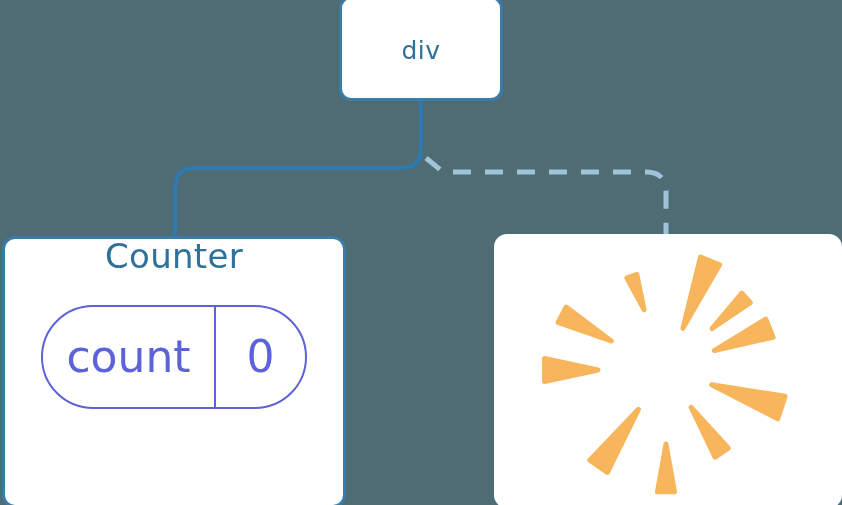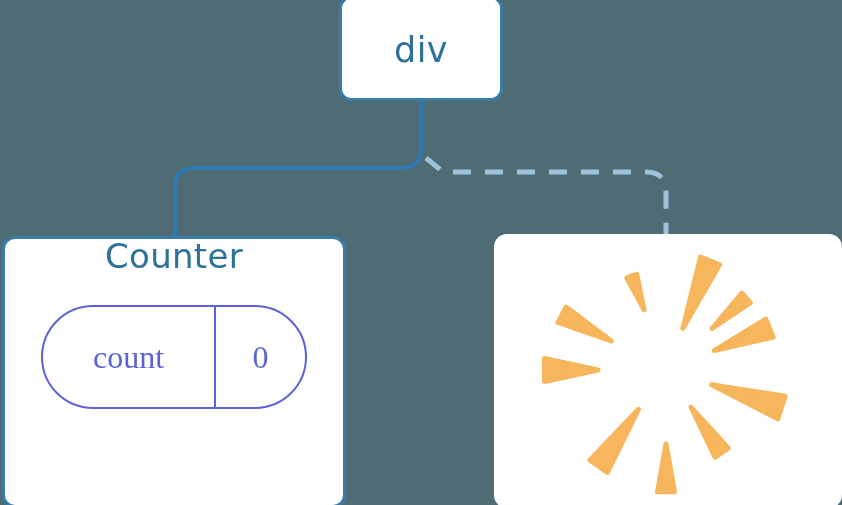--- a/index.html
+++ b/index.html
@@ -38,21 +38,21 @@
     width: 164px;
     height: 105px;
     border: 3px solid #3a7ca8;
     border-radius: 12px;
     display: flex;
     align-items: center;
     justify-content: center;
   }
   #node-div .node-title {
     color: #2f7299;
-    font-size: 35px;
+    font-size: 25px;
     letter-spacing: 0.5px;
     line-height: 1;
     padding-top: 4px;
   }
   #node-counter {
     left: 2px;
     top: 236px;
     width: 344px;
     height: 272px;
     border: 3px solid #3a7ca8;
@@ -86,23 +86,22 @@
     border-radius: 52px;
     box-sizing: border-box;
     display: flex;
     align-items: stretch;
   }
   .pill-key, .pill-val {
     display: flex;
     align-items: center;
     justify-content: center;
     color: #5c63d8;
-    font-size: 32px;
+    font-size: 44px;
     line-height: 1;
-    font-family: Liberation Serif, serif;
   }
   .pill-key {
     width: 171px;
     border-right: 2.5px solid #5c63d8;
   }
   .pill-val {
     flex: 1;
   }
 
   .sparkle-svg {

